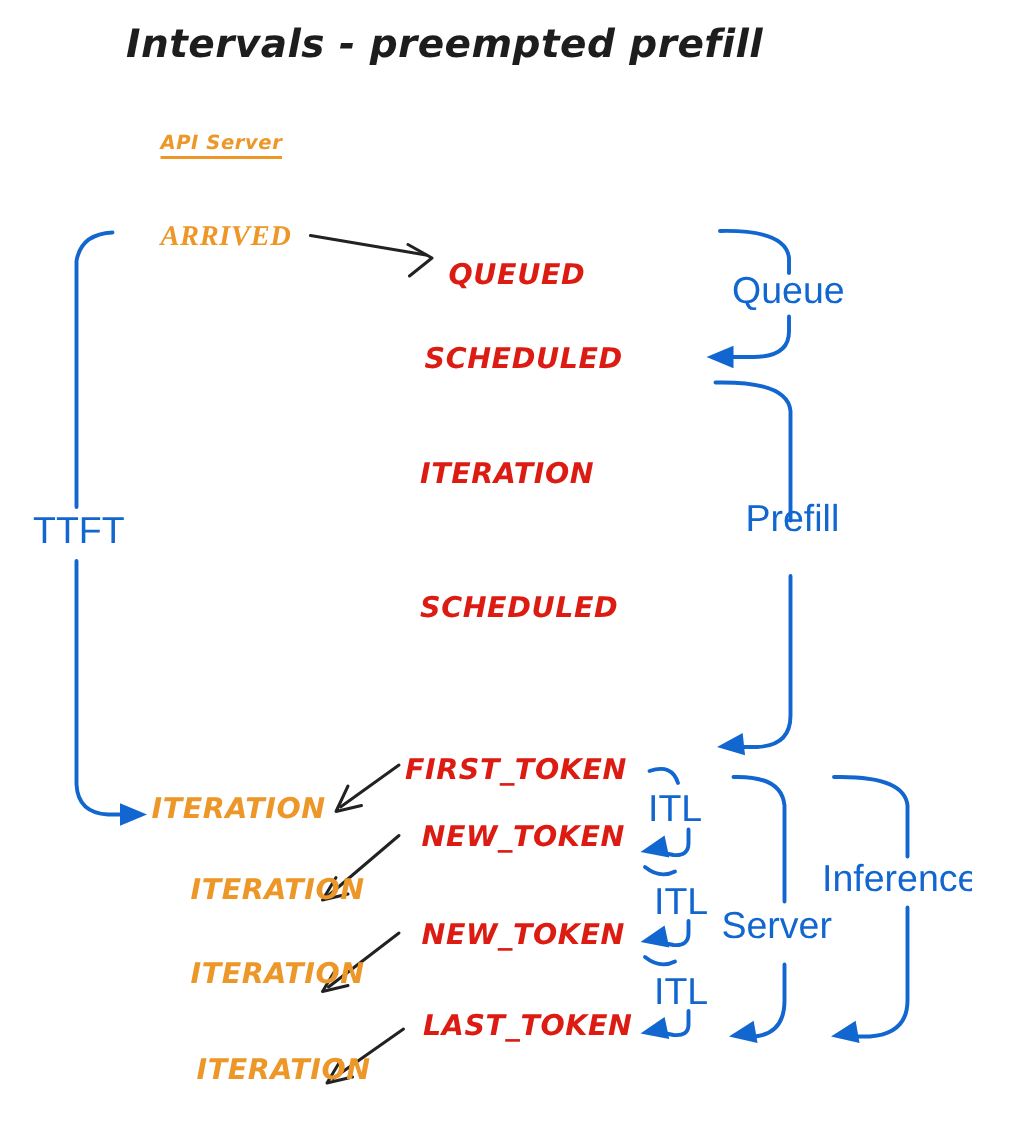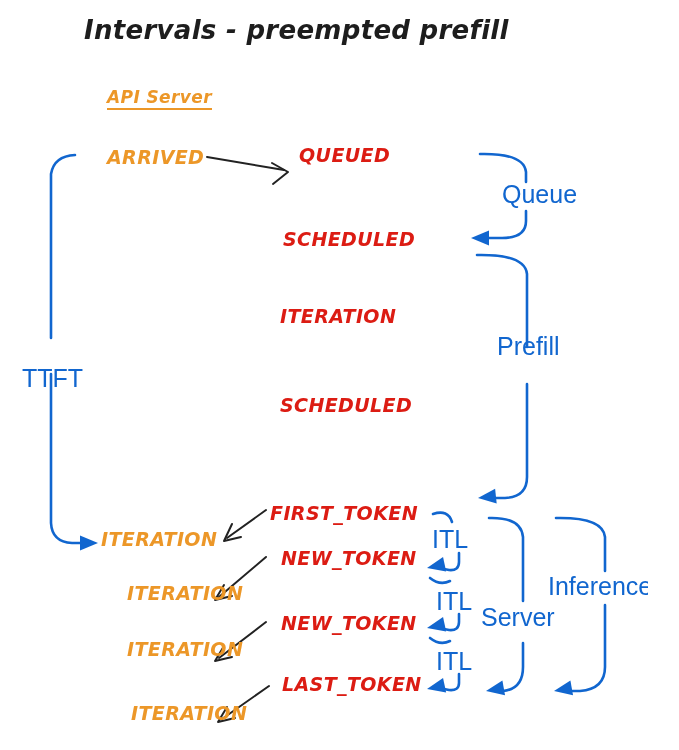--- a/index.html
+++ b/index.html
@@ -8,21 +8,21 @@
     overflow:hidden; font-family:"Liberation Sans", sans-serif;
   }
   .lbl { position:absolute; white-space:nowrap; line-height:1.05; }
   .hand {
     font-family:"DejaVu Sans", sans-serif;
     font-style:italic; font-weight:600; letter-spacing:0.4px;
   }
   .title { font-size:26px; font-weight:700; color:#1d1d1d; letter-spacing:0.3px; }
   .api  { color:#ec9728; }
   .eng  { color:#dc1c13; }
-  .hdr  { border-bottom:2px solid currentColor; padding-bottom:1px; font-size:17px; }
+  .hdr  { border-bottom:2px solid currentColor; padding-bottom:1px; font-size:13px; }
   .evt  { font-size:19px; }
   .blue {
     color:#1166cf; font-family:"Liberation Sans", sans-serif;
     font-size:25px; font-weight:400;
   }
   svg#strokes { position:absolute; left:0; top:0; }
   .bstroke { stroke:#1166cf; stroke-width:2.6; fill:none; stroke-linecap:round; stroke-linejoin:round; }
   .bfill   { fill:#1166cf; stroke:none; }
   .kstroke { stroke:#222222; stroke-width:2; fill:none; stroke-linecap:round; stroke-linejoin:round; }
 </style>
@@ -104,37 +104,37 @@
     <g>
       <path class="kstroke" d="M 269 686 L 222 719"></path>
       <polyline class="kstroke" points="227,707 218,722 235,718"></polyline>
     </g>
   </svg>
 
   <div class="lbl hand title" style="left:84px; top:17px;">Intervals - preempted prefill</div>
 
   <div class="lbl hand api hdr" style="left:107px; top:89px;">API Server</div>
 
-  <div class="lbl hand api evt" style="left:107px; top:148px;">ARRIVED</div>
+  <div class="lbl hand api evt" style="left:107px; top:148px;font-family:Liberation Serif, serif;">ARRIVED</div>
   <div class="lbl hand api evt" style="left:101px; top:530px;">ITERATION</div>
   <div class="lbl hand api evt" style="left:127px; top:584px;">ITERATION</div>
   <div class="lbl hand api evt" style="left:127px; top:640px;">ITERATION</div>
   <div class="lbl hand api evt" style="left:131px; top:704px;">ITERATION</div>
 
-  <div class="lbl hand eng evt" style="left:299px; top:146px;">QUEUED</div>
+  <div class="lbl hand eng evt" style="left:299px; top:174px;">QUEUED</div>
   <div class="lbl hand eng evt" style="left:283px; top:230px;">SCHEDULED</div>
   <div class="lbl hand eng evt" style="left:280px; top:307px;">ITERATION</div>
   <div class="lbl hand eng evt" style="left:280px; top:396px;">SCHEDULED</div>
   <div class="lbl hand eng evt" style="left:270px; top:504px;font-style:italic;">FIRST_TOKEN</div>
   <div class="lbl hand eng evt" style="left:281px; top:549px;">NEW_TOKEN</div>
   <div class="lbl hand eng evt" style="left:281px; top:614px;">NEW_TOKEN</div>
   <div class="lbl hand eng evt" style="left:282px; top:675px;">LAST_TOKEN</div>
 
-  <div class="lbl blue" style="left:22px; top:341px;margin-top:24px;">TTFT</div>
-  <div class="lbl blue" style="left:488px; top:181px;margin-left:14px;">Queue</div>
+  <div class="lbl blue" style="left:22px; top:341px;">TTFT</div>
+  <div class="lbl blue" style="left:488px; top:181px;">Queue</div>
   <div class="lbl blue" style="left:497px; top:333px;">Prefill</div>
   <div class="lbl blue" style="left:432px; top:526px;">ITL</div>
   <div class="lbl blue" style="left:436px; top:588px;">ITL</div>
   <div class="lbl blue" style="left:436px; top:648px;">ITL</div>
   <div class="lbl blue" style="left:481px; top:604px;">Server</div>
   <div class="lbl blue" style="left:548px; top:573px;">Inference</div>
 
 </div>
 
 </body></html>

